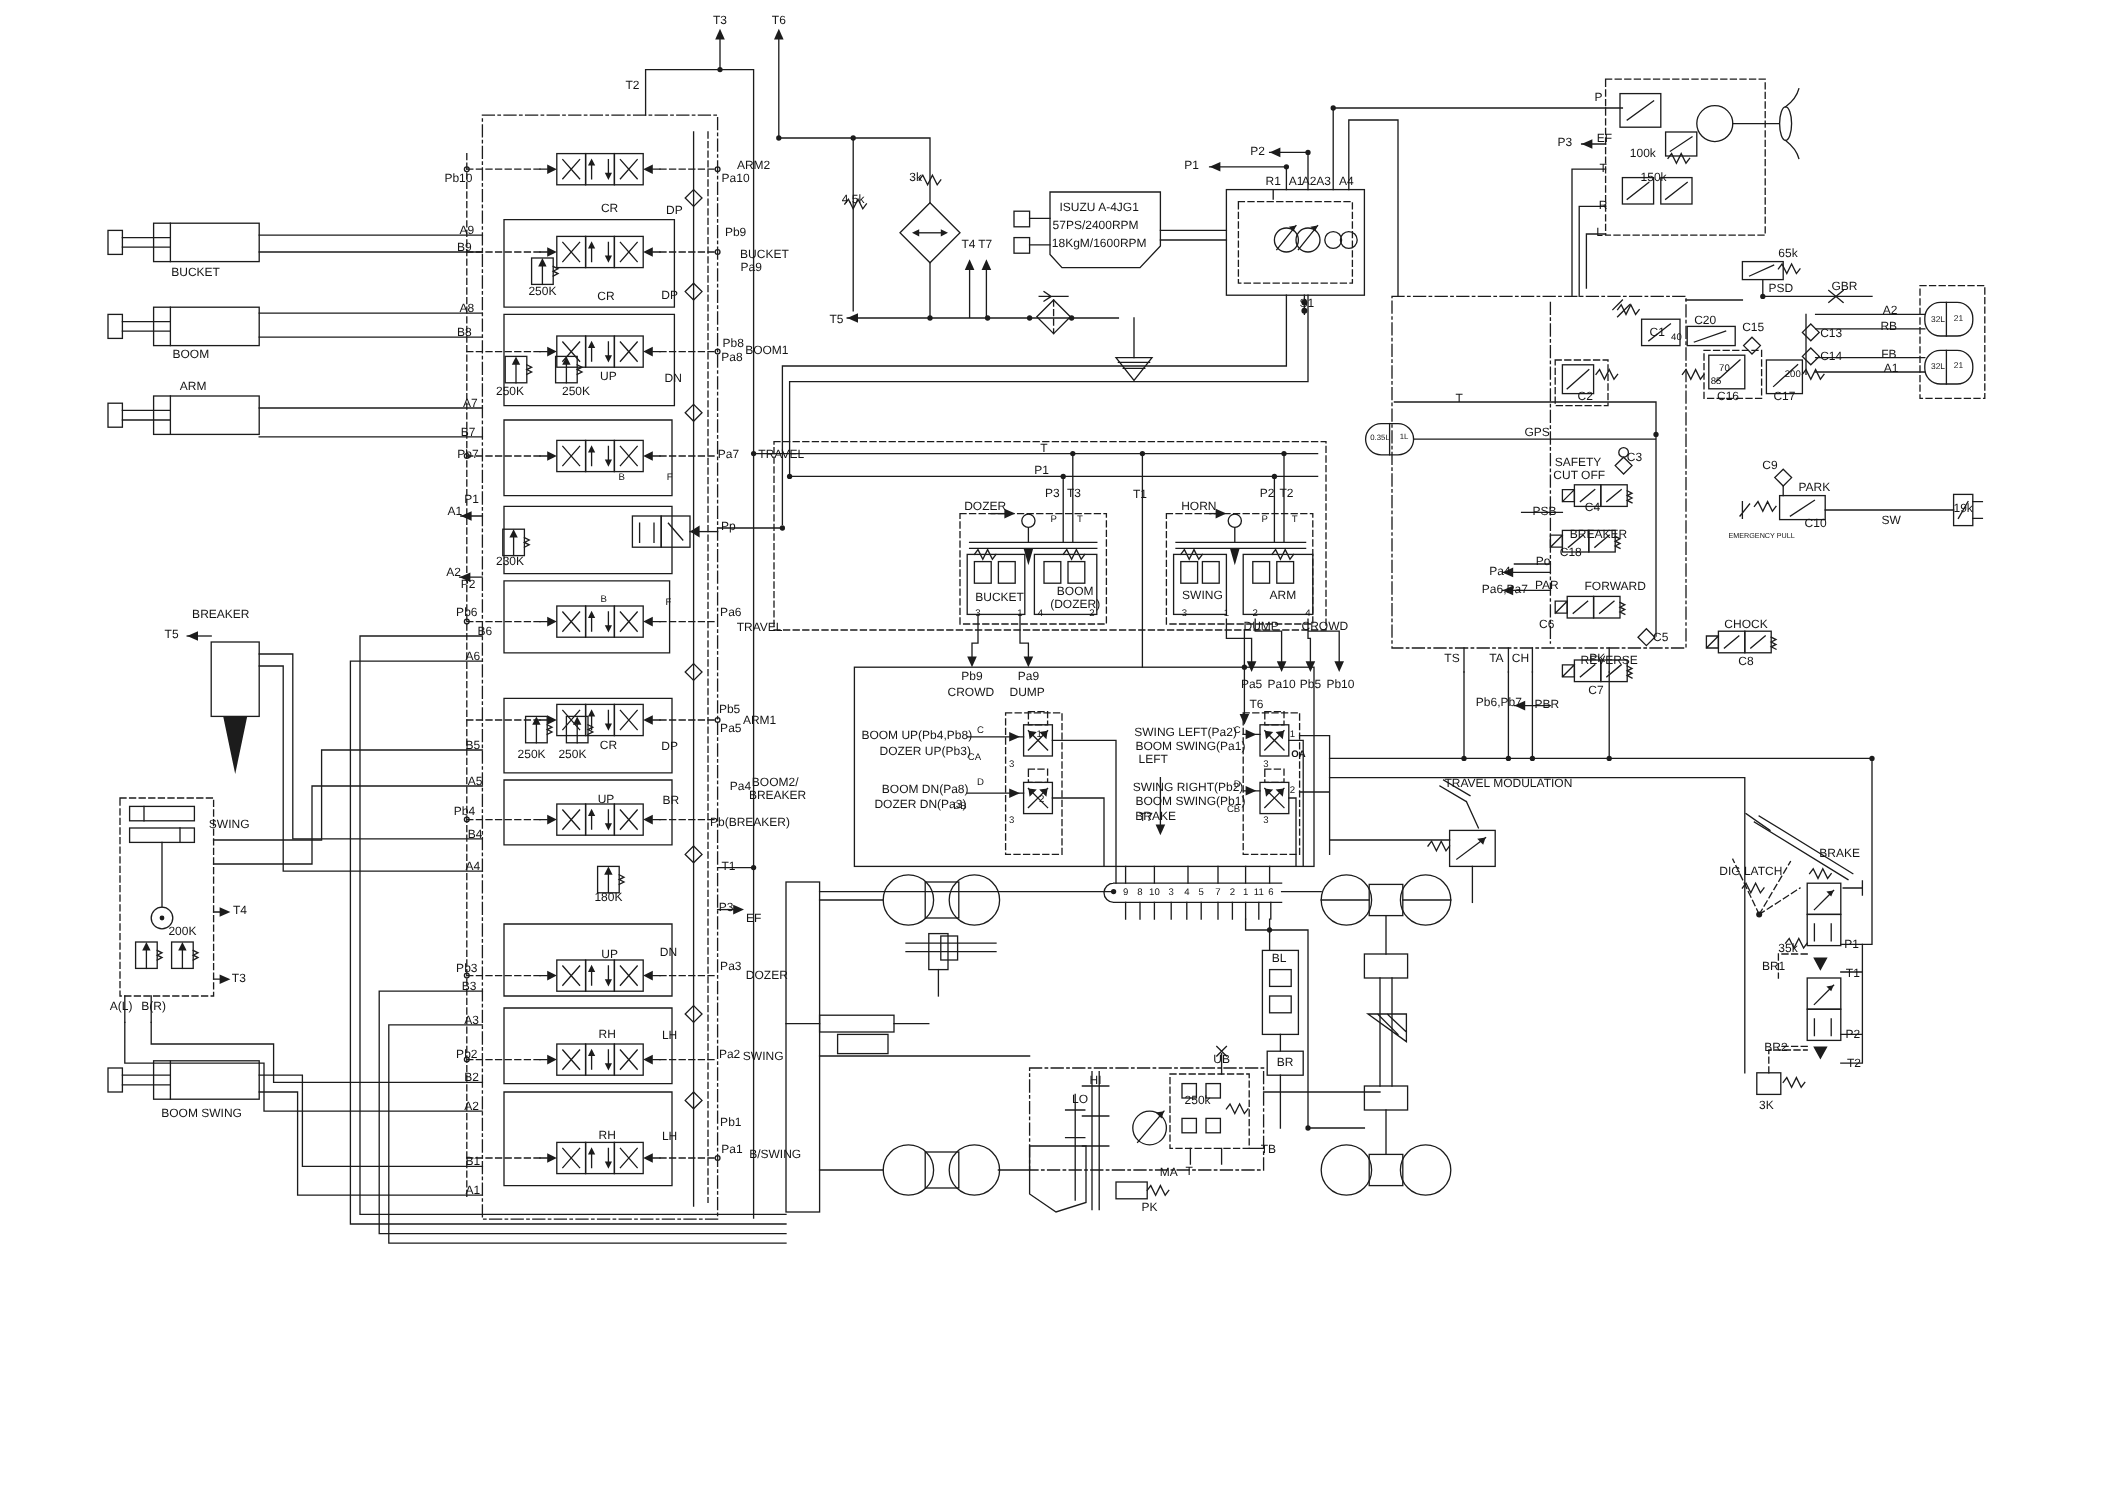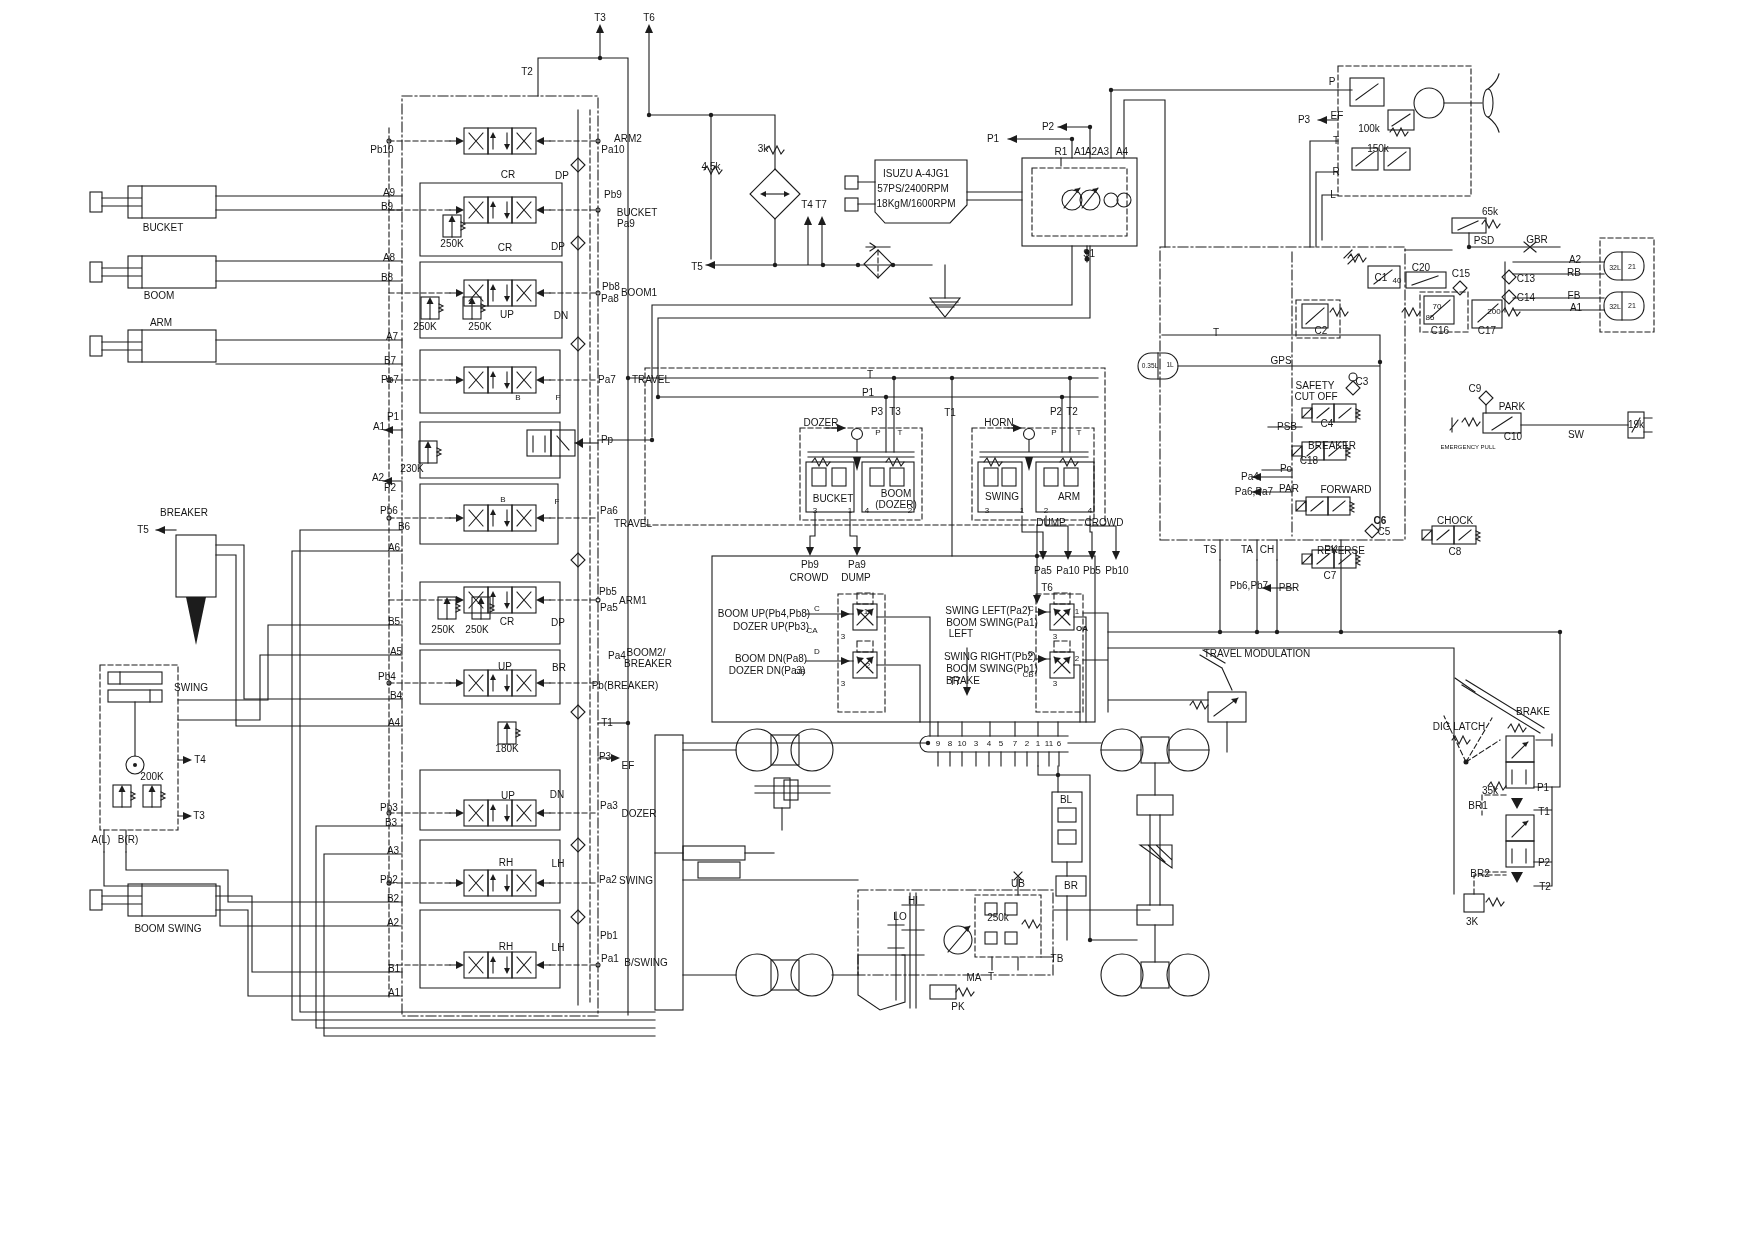--- a/index.html
+++ b/index.html
@@ -577,21 +577,21 @@
       <span class="lbl" style="left: 1362px; top: 382px;">C3</span>
       <span class="lbl" style="left: 1327px; top: 424px;">C4</span>
       <span class="lbl" style="left: 1287px; top: 427px;">PSB</span>
       <span class="lbl" style="left: 1332px; top: 446px;">BREAKER</span>
       <span class="lbl" style="left: 1309px; top: 461px;">C18</span>
       <span class="lbl" style="left: 1286px; top: 469px;">Po</span>
       <span class="lbl" style="left: 1250px; top: 477px;">Pa4</span>
       <span class="lbl" style="left: 1254px; top: 492px;">Pa6,Pa7</span>
       <span class="lbl" style="left: 1289px; top: 489px;">PAR</span>
       <span class="lbl" style="left: 1346px; top: 490px;">FORWARD</span>
-      <span class="lbl" style="left: 1380px; top: 521px; font-weight: bold;">C6</span>
+      <span class="lbl" style="left: 1289px; top: 521px;">C6</span>
       <span class="lbl" style="left: 1384px; top: 532px;">C5</span>
       <span class="lbl" style="left: 1341px; top: 551px; text-align: center;">REVERSE</span>
       <span class="lbl" style="left: 1330px; top: 576px;">C7</span>
       <span class="lbl" style="left: 1249px; top: 586px;">Pb6,Pb7</span>
       <span class="lbl" style="left: 1289px; top: 588px;">PBR</span>
       <span class="lbl" style="left: 1455px; top: 521px;">CHOCK</span>
       <span class="lbl" style="left: 1455px; top: 552px;">C8</span>
       <span class="lbl" style="left: 1475px; top: 389px;">C9</span>
       <span class="lbl" style="left: 1512px; top: 407px;">PARK</span>
       <span class="lbl" style="left: 1513px; top: 437px;">C10</span>
@@ -688,21 +688,21 @@
       <span class="lbl" style="left: 561px; top: 316px;">DN</span>
       <span class="lbl" style="left: 392px; top: 337px;">A7</span>
       <span class="lbl" style="left: 390px; top: 361px;">B7</span>
       <span class="lbl" style="left: 390px; top: 380px;">Pb7</span>
       <span class="lbl" style="left: 607px; top: 380px;">Pa7</span>
       <span class="lbl" style="left: 651px; top: 380px;">TRAVEL</span>
       <span class="lbl" style="left: 518px; top: 398px; font-size: 8px;">B</span>
       <span class="lbl" style="left: 558px; top: 398px; font-size: 8px;">F</span>
       <span class="lbl" style="left: 379px; top: 427px;">A1</span>
       <span class="lbl" style="left: 393px; top: 417px;">P1</span>
-      <span class="lbl" style="left: 412px; top: 469px;">230K</span>
+      <span class="lbl" style="left: 425px; top: 469px;">230K</span>
       <span class="lbl" style="left: 607px; top: 440px;">Pp</span>
       <span class="lbl" style="left: 378px; top: 478px;">A2</span>
       <span class="lbl" style="left: 390px; top: 488px;">P2</span>
       <span class="lbl" style="left: 389px; top: 511px;">Pb6</span>
       <span class="lbl" style="left: 503px; top: 500px; font-size: 8px;">B</span>
       <span class="lbl" style="left: 557px; top: 502px; font-size: 8px;">F</span>
       <span class="lbl" style="left: 609px; top: 511px;">Pa6</span>
       <span class="lbl" style="left: 633px; top: 524px;">TRAVEL</span>
       <span class="lbl" style="left: 391px; top: 527px; margin-left: 13px;">B6</span>
       <span class="lbl" style="left: 394px; top: 548px;">A6</span>

